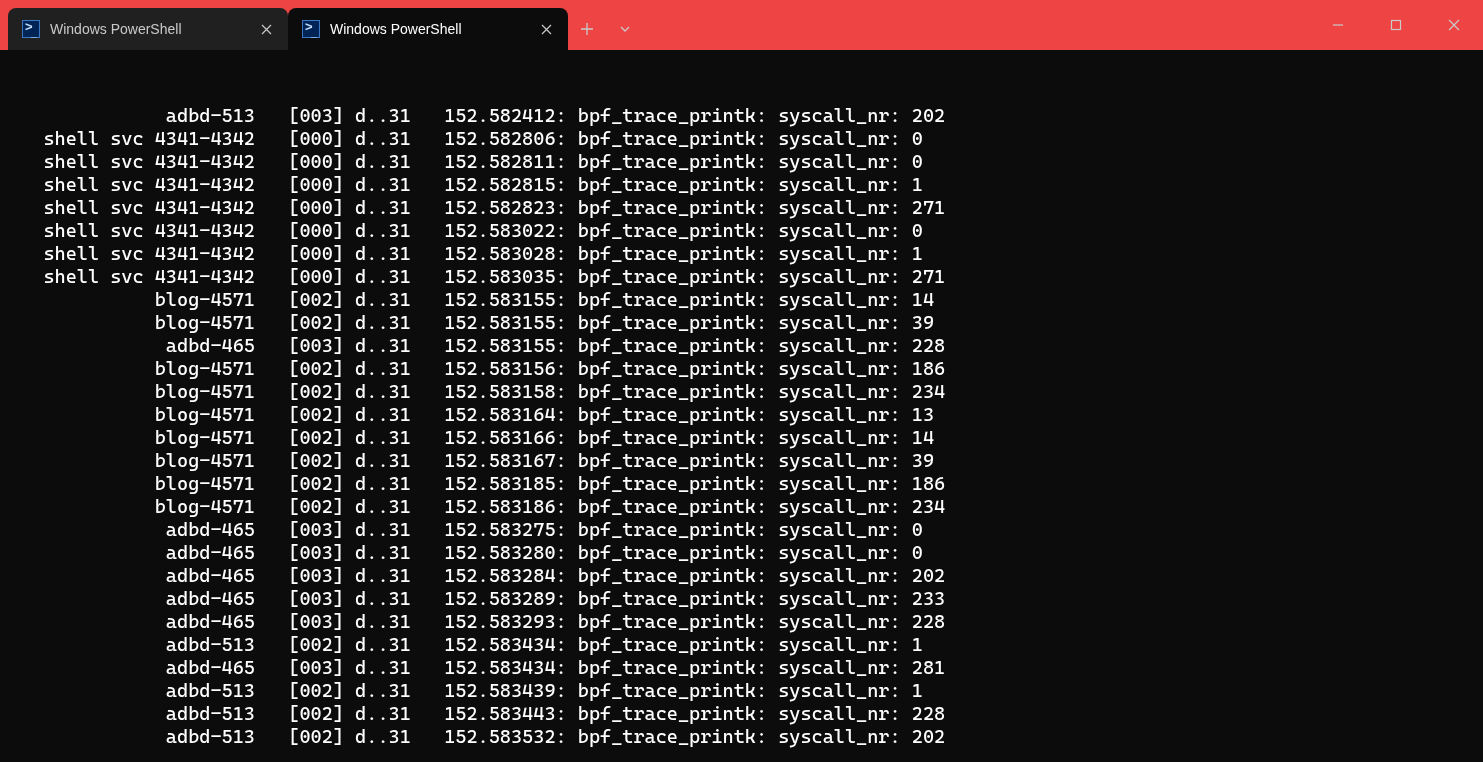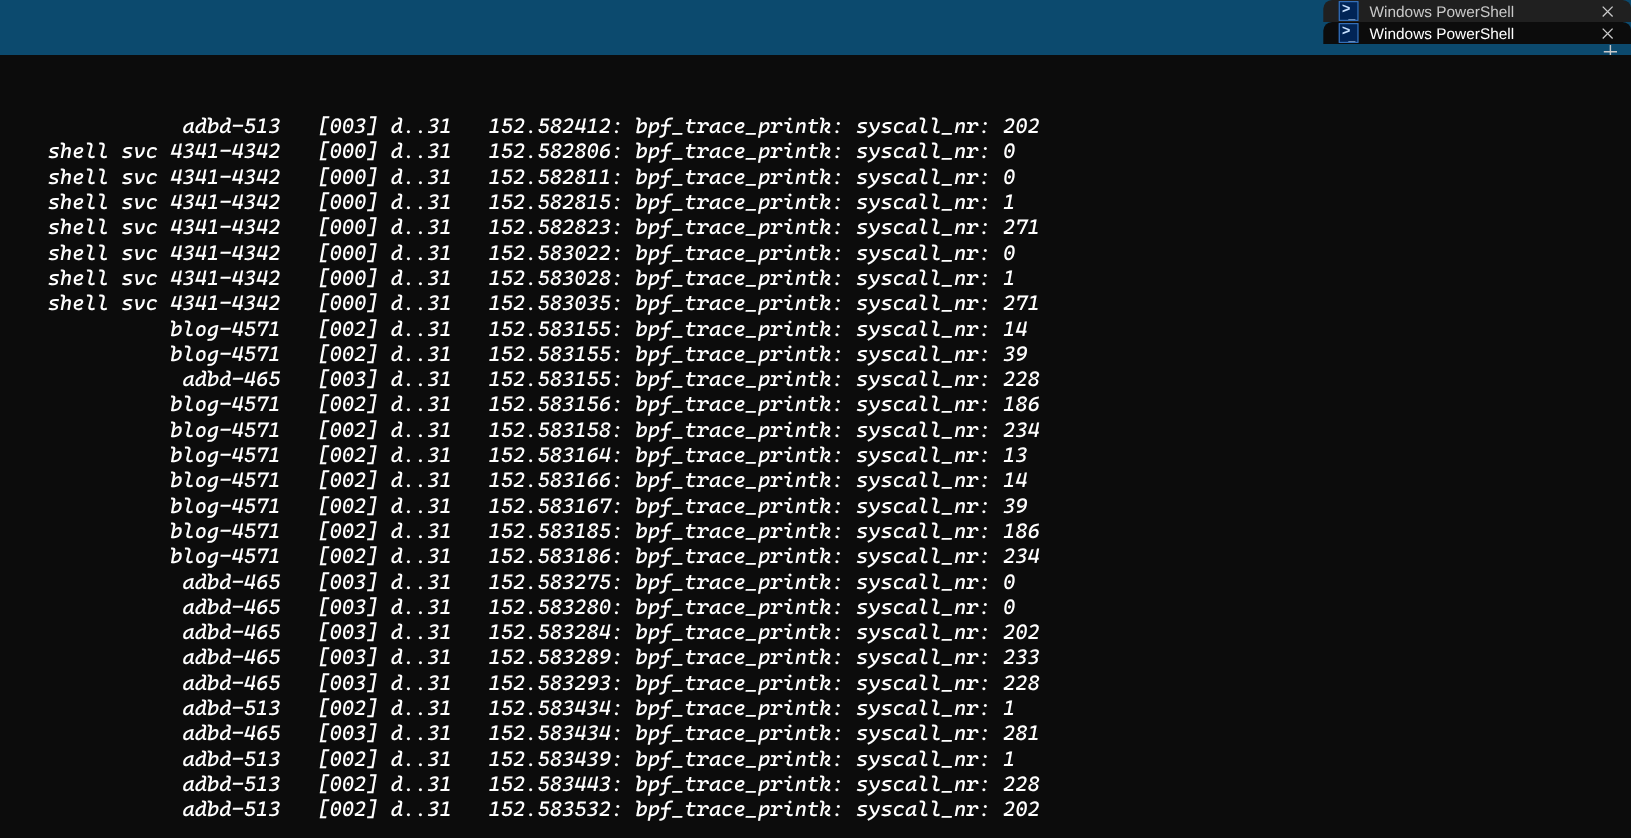--- a/index.html
+++ b/index.html
@@ -10,26 +10,25 @@
     color:#fff;
     width:1483px;
     height:762px;
     overflow:hidden;
     display:flex;
     flex-direction:column;
   }
   
   .titlebar {
     height:50px;
-    background:#0c4a6e;
+    background:#ef4444;
     display:flex;
     align-items:flex-end;
     padding-left:8px;
     user-select:none;
-    flex-direction:column;
   }
   .tab {
     height:42px;
     min-width:280px;
     display:flex;
     align-items:center;
     padding:0 12px 0 14px;
     color:#c9c9c9;
     font-family:"Segoe UI",Arial,sans-serif;
     font-size:14px;
@@ -87,21 +86,20 @@
   }
   
   .terminal {
     flex:1;
     background:#0c0c0c;
     color:#fff;
     padding:8px 10px 4px 10px;
     line-height:23px;
     white-space:pre;
     overflow:hidden;
-    font-style:italic;
   }
   .row { white-space:pre; }
   @keyframes blink { 50%{opacity:0;} }
   svg{ display:block; }
 </style>
 </head>
 <body>
 
 <div class="titlebar">
   <div class="tab inactive">

